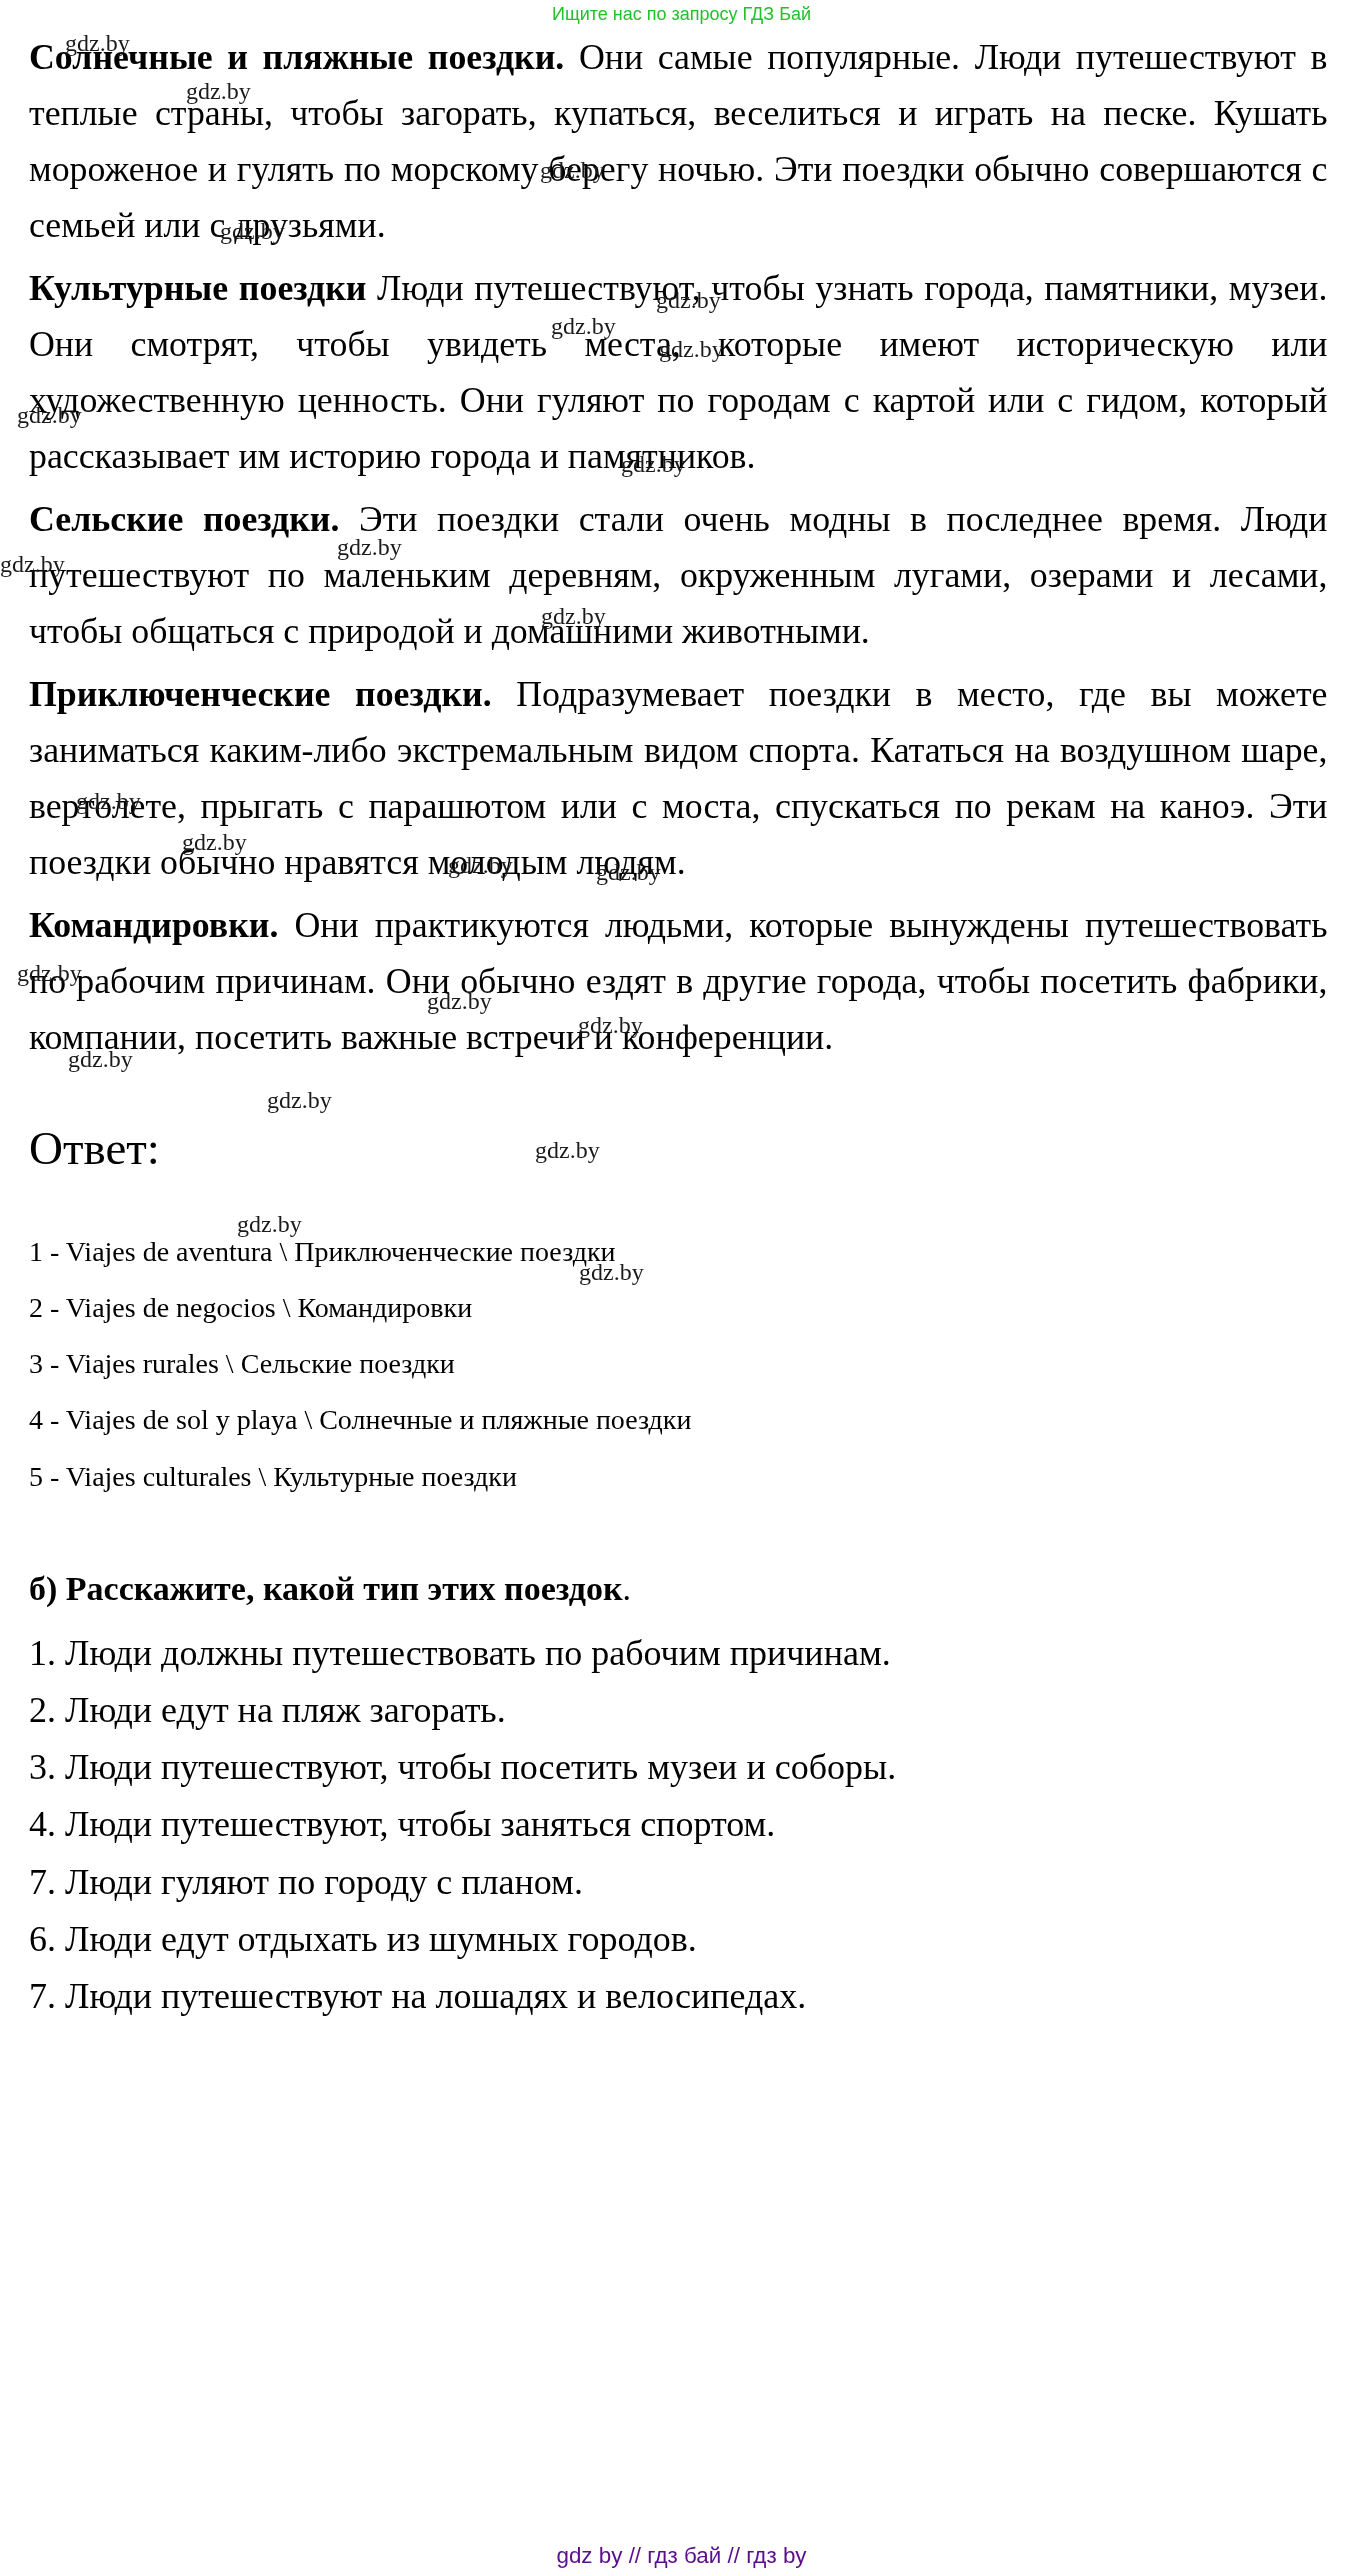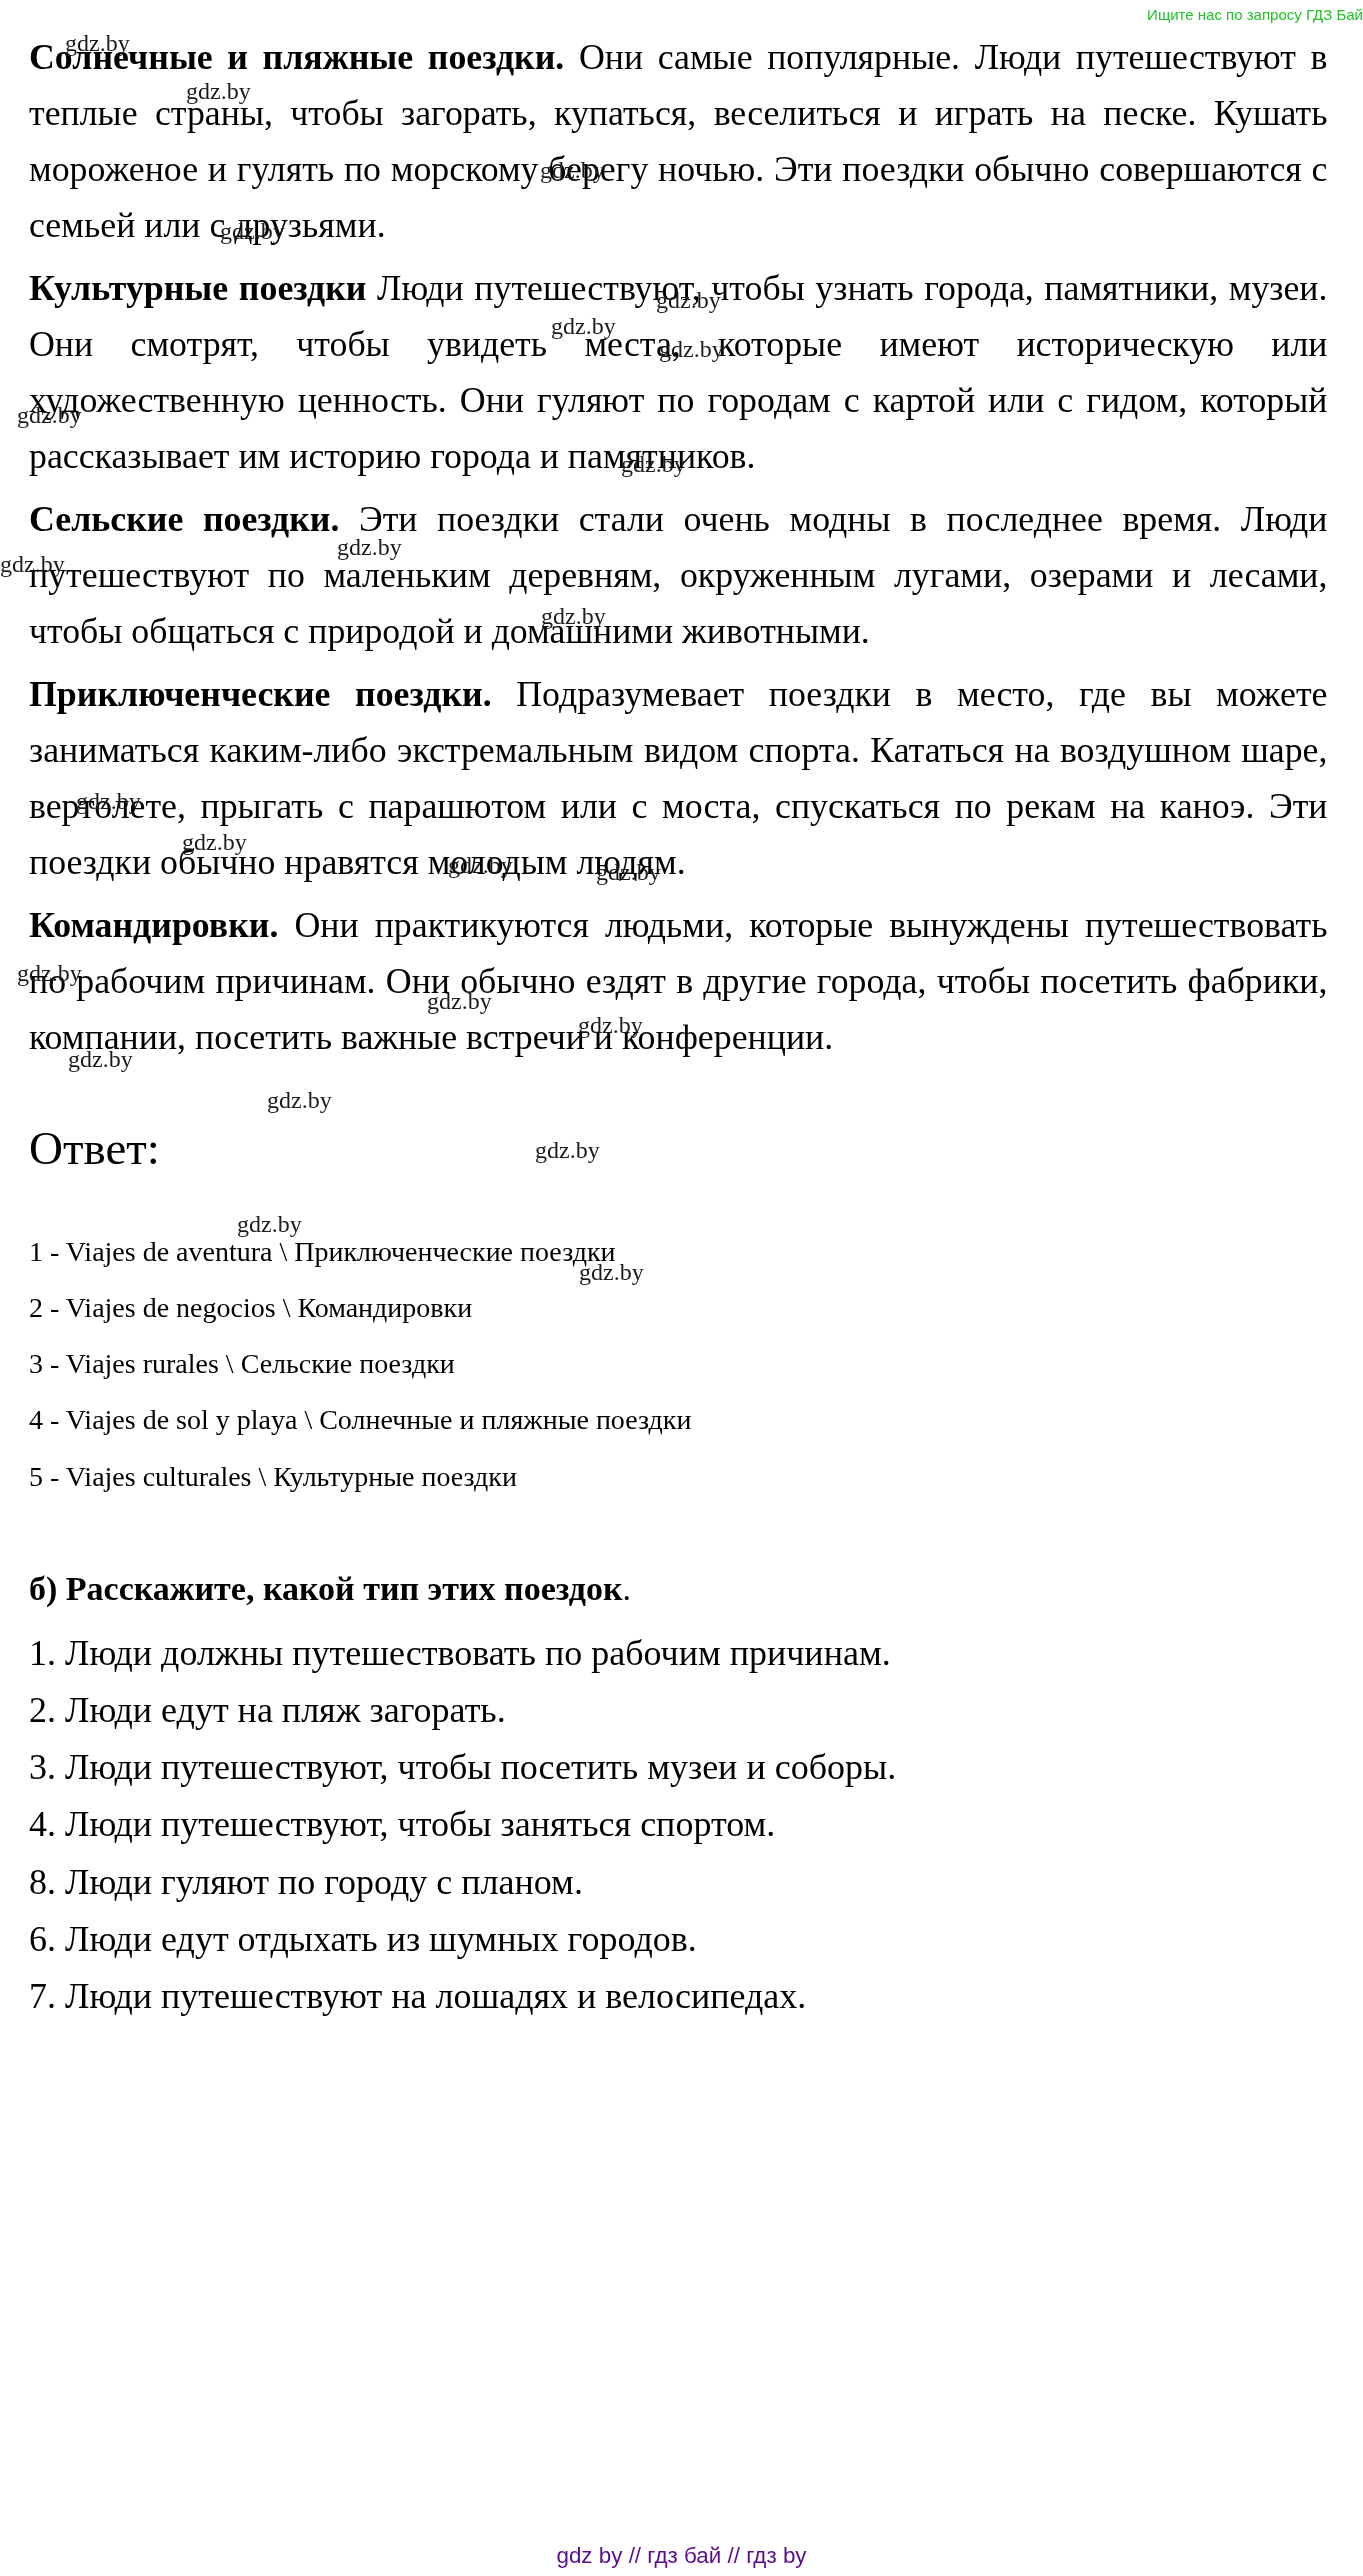--- a/index.html
+++ b/index.html
@@ -17,23 +17,23 @@
     color: #000000;
   }
 
   
   .promo-banner {
     position: absolute;
     top: 0;
     left: 0;
     width: 1363px;
     height: 29px;
-    text-align: right;
+    text-align: center;
     font-family: "Liberation Sans", "DejaVu Sans", sans-serif;
-    font-size: 15px;
+    font-size: 18px;
     line-height: 29px;
     color: #22c02a;
     white-space: nowrap;
     letter-spacing: 0px;
   }
 
   
   .page {
     position: absolute;
     top: 29px;
@@ -163,21 +163,21 @@
 
     <div class="section-b">
       <span>б) Расскажите, какой тип этих поездок</span><span class="tail">.</span>
     </div>
 
     <div class="question-list">
       <div class="question-item">1. Люди должны путешествовать по рабочим причинам.</div>
       <div class="question-item">2. Люди едут на пляж загорать.</div>
       <div class="question-item">3. Люди путешествуют, чтобы посетить музеи и соборы.</div>
       <div class="question-item">4. Люди путешествуют, чтобы заняться спортом.</div>
-      <div class="question-item">8. Люди гуляют по городу с планом.</div>
+      <div class="question-item">7. Люди гуляют по городу с планом.</div>
       <div class="question-item">6. Люди едут отдыхать из шумных городов.</div>
       <div class="question-item">7. Люди путешествуют на лошадях и велосипедах.</div>
     </div>
 
   </div>
 </div>
 
 <div id="watermark-layer">
     <div class="wm" style="left: 65px; top: 34px;">gdz.by</div>
     <div class="wm" style="left: 186px; top: 82px;">gdz.by</div>

